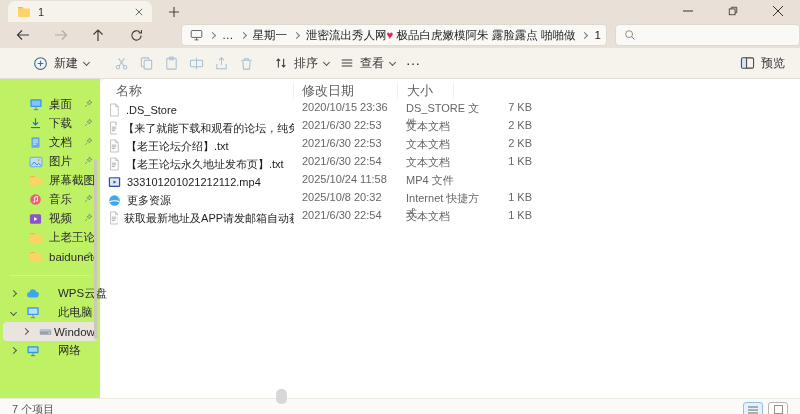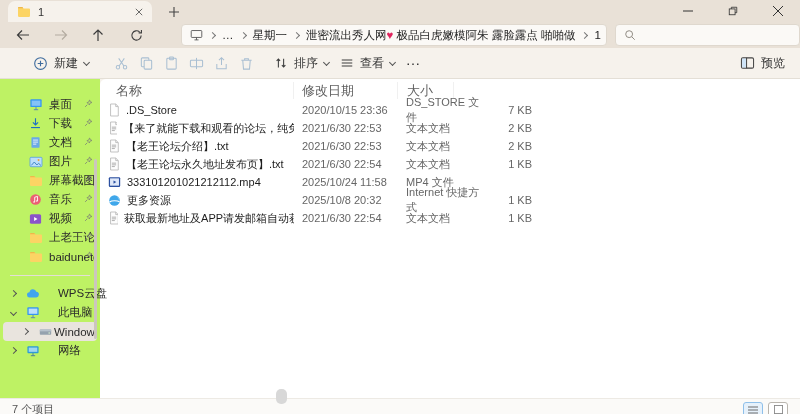--- a/index.html
+++ b/index.html
@@ -66,21 +66,21 @@
   .side-scrollbar { position:absolute; right:3px; top:80px; width:3px; height:180px; background:#ccc6be; border-radius:2px; }
 
   .content { flex:1; background:#ffffff; border-radius:6px 0 0 0; padding-top:3px; overflow:hidden; }
   .hdr-row { height:17px; display:flex; align-items:center; padding-left:8px; color:#5f5f5f; font-size:13px; }
   .hdr-cell { display:flex; align-items:center; height:100%; border-right:1px solid #f0f0f0; padding-left:8px; }
   .hdr-name { width:186px; }
   .hdr-date { width:104px; }
   .hdr-type { width:82px; }
   .hdr-size { width:56px; justify-content:flex-end; padding-right:20px; }
   .file-list { margin-top:2px; }
-  .frow { height:18px; display:flex; align-items:center; padding-left:8px; font-size:11px; }
+  .frow { height:18px; display:flex; padding-left:8px; font-size:11px; }
   .c-name { width:186px; display:flex; align-items:center; gap:6px; color:#1d1d1d; overflow:hidden; white-space:nowrap; }
   .c-name span { overflow:hidden; text-overflow:clip; white-space:nowrap; }
   .c-date { width:104px; color:#666; padding-left:8px; }
   .c-type { width:82px; color:#666; padding-left:8px; }
   .c-size { width:56px; color:#666; text-align:right; padding-right:4px; }
 
   
   .statusbar { position:absolute; left:0; right:0; bottom:0; height:16px; background:#fbfaf8;
                border-top:1px solid #edeae4; display:flex; align-items:flex-start; padding:3px 8px 0 12px; }
   .status-count { font-size:11px; color:#555; }

